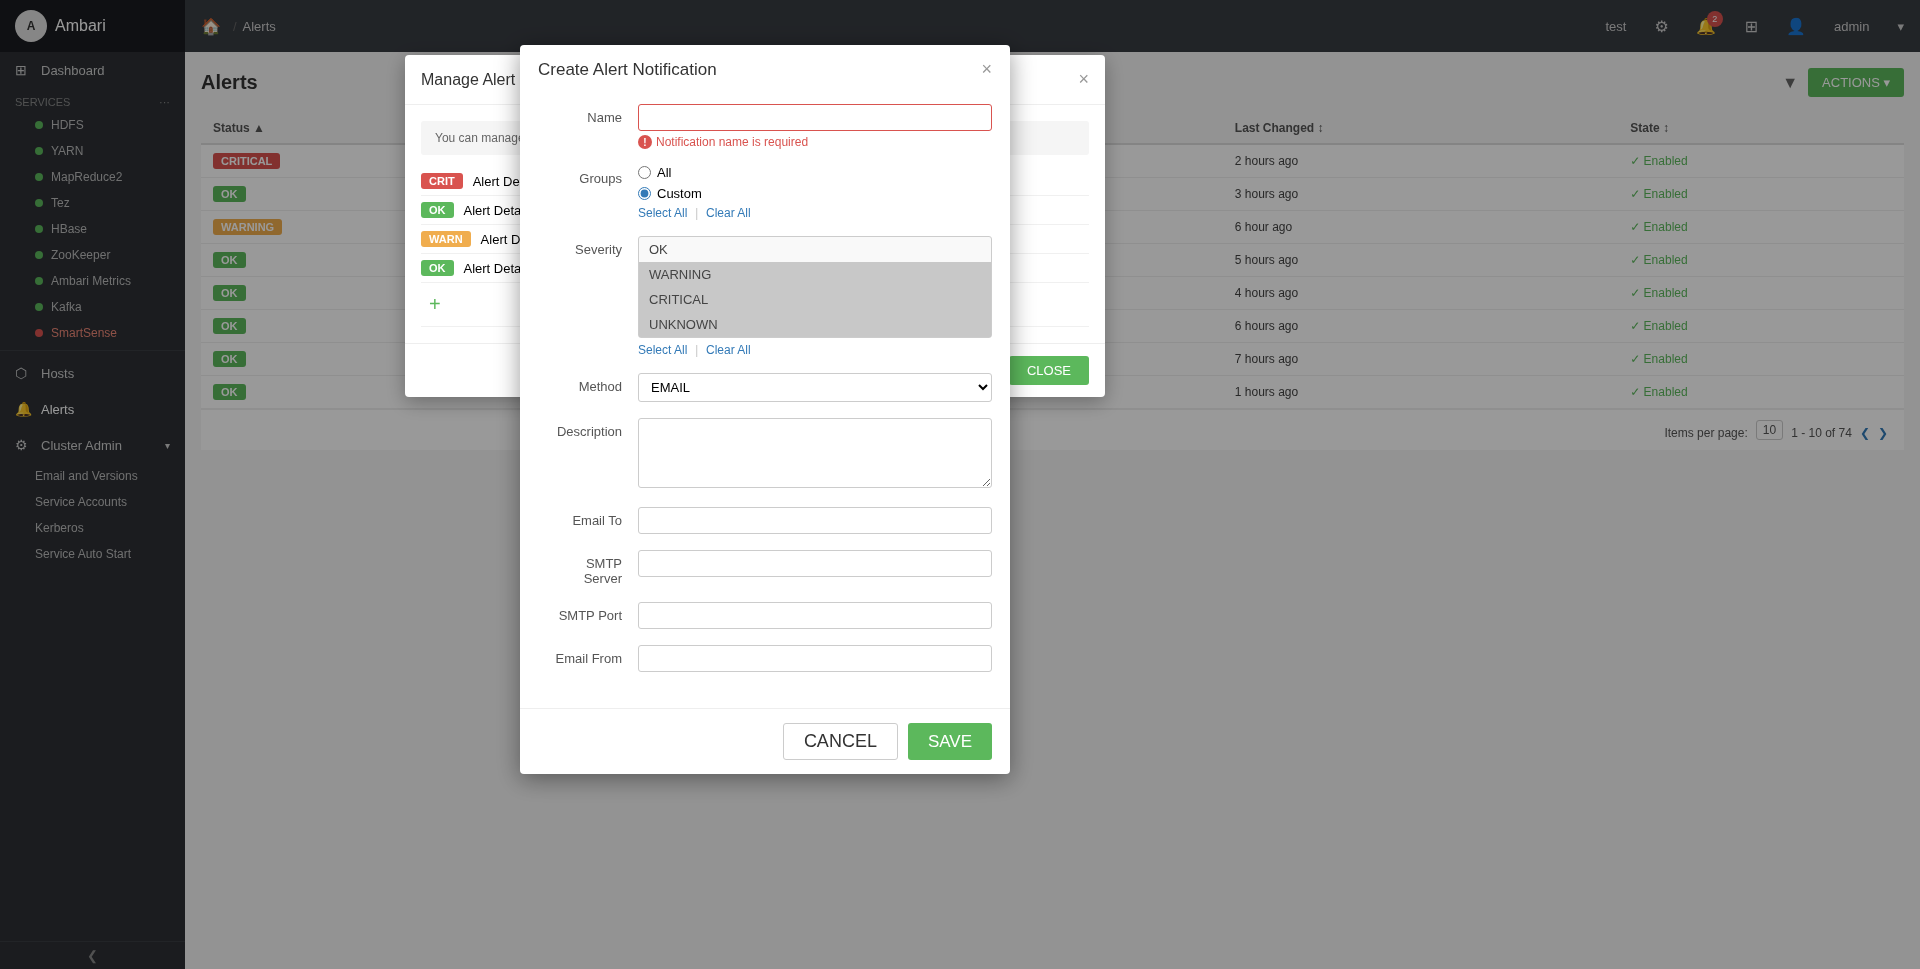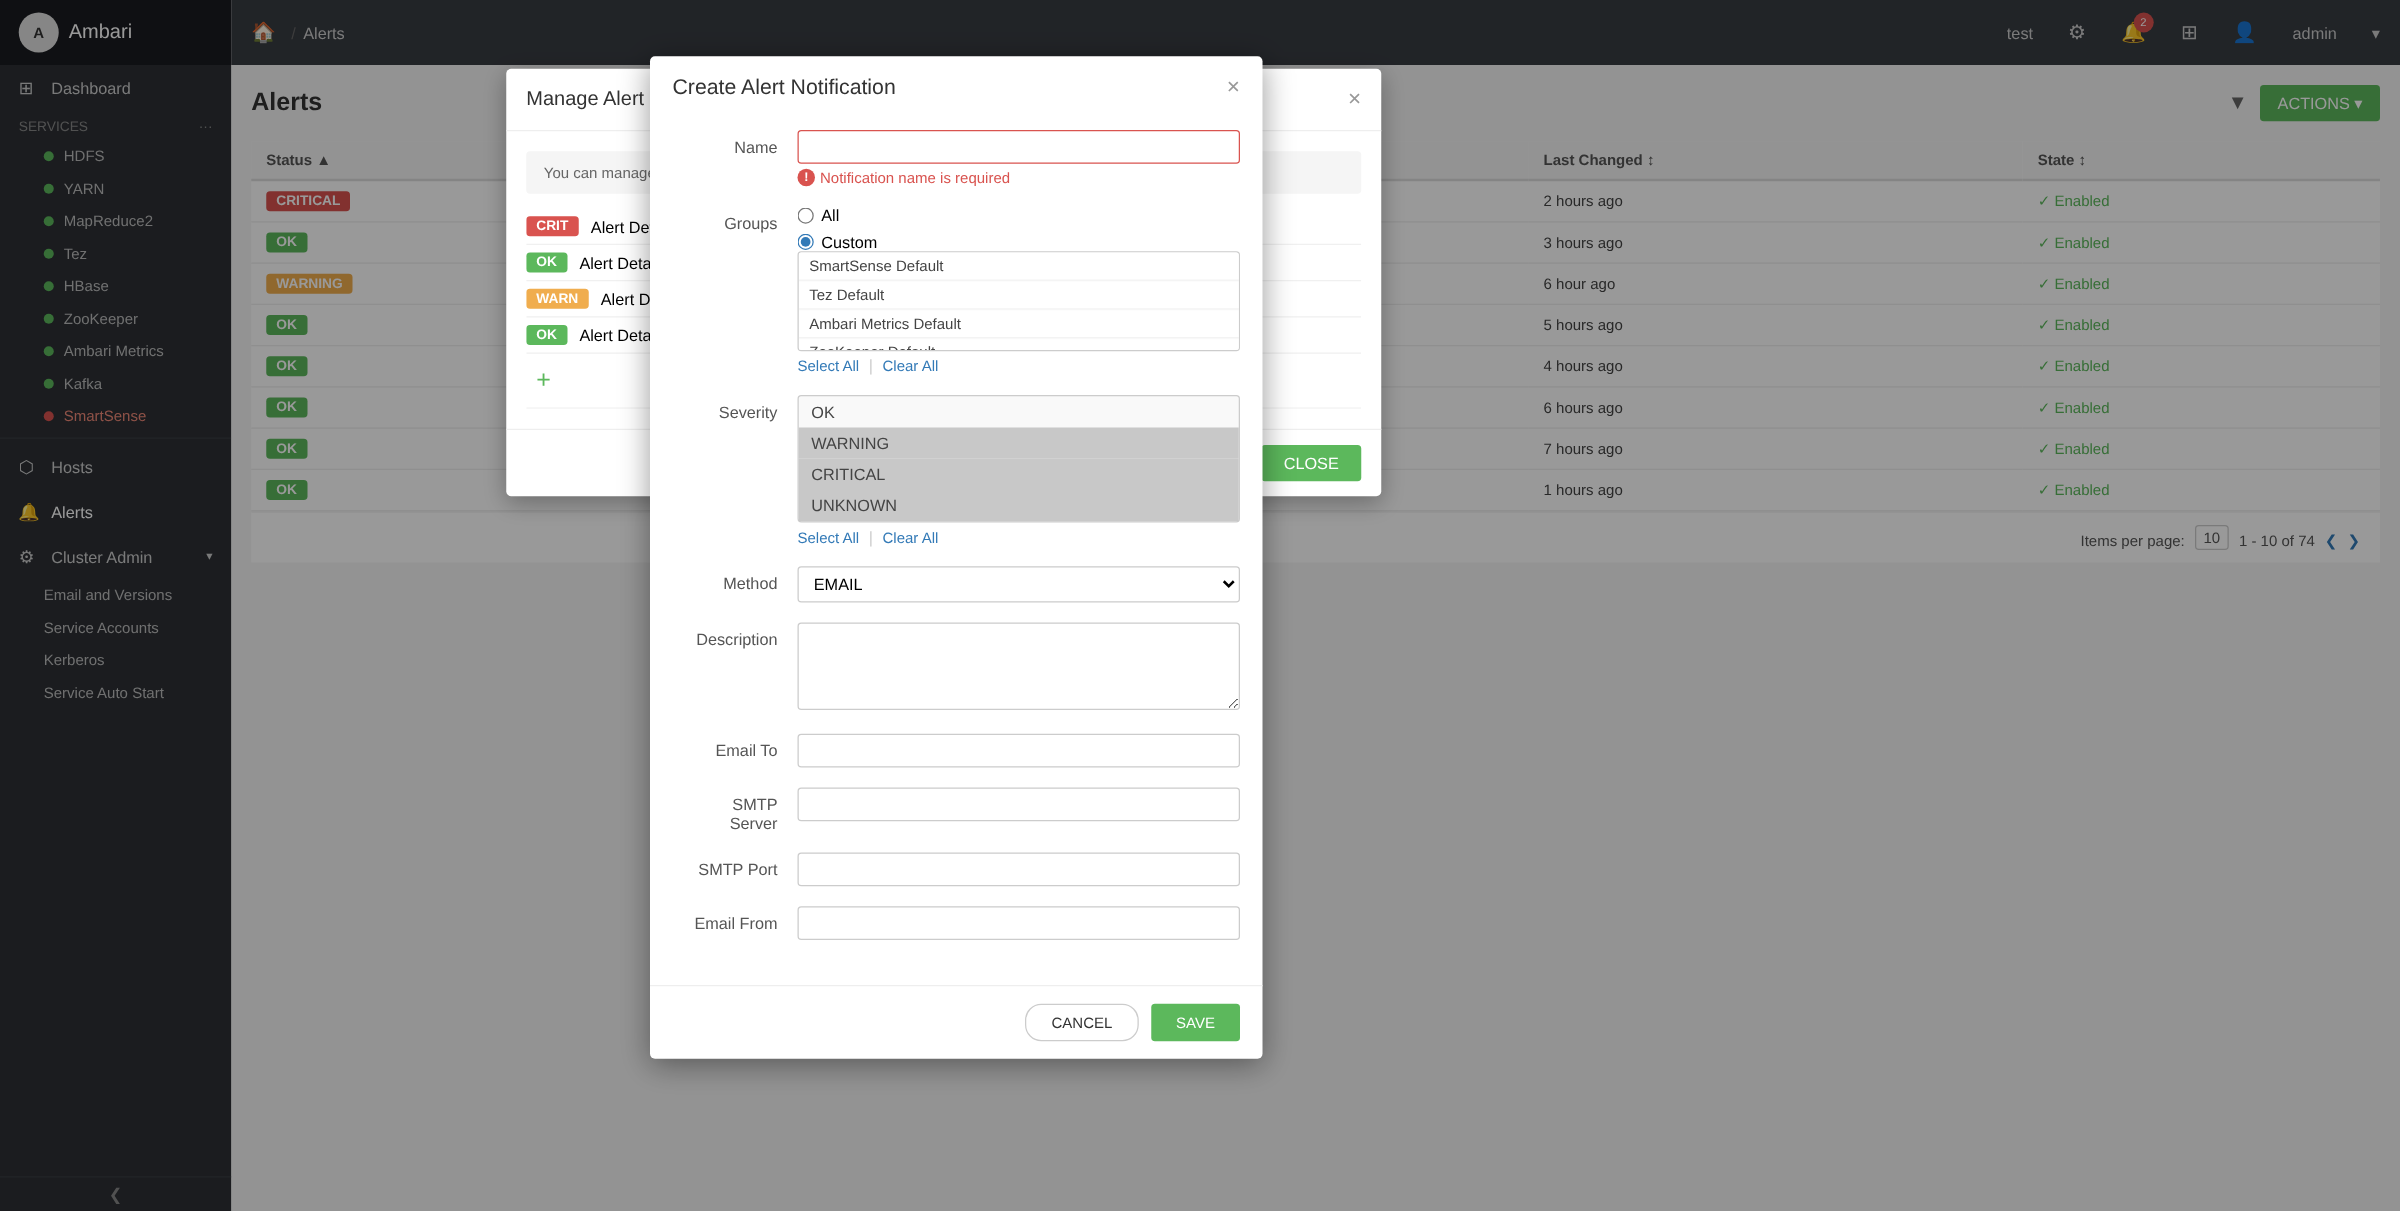--- a/index.html
+++ b/index.html
@@ -100,22 +100,22 @@
     .groups-list li { padding: 4px 8px; font-size: 12px; color: #444; border-bottom: 1px solid #f0f0f0; }
     .groups-list li:last-child { border-bottom: none; }
     .link-small { font-size: 12px; color: #337ab7; cursor: pointer; text-decoration: none; }
     .link-sep { color: #ccc; margin: 0 4px; }
     .severity-list { border: 1px solid #ccc; border-radius: 3px; background: #f9f9f9; list-style: none; }
     .severity-item { padding: 5px 10px; font-size: 13px; color: #444; cursor: pointer; }
     .severity-item.selected { background: #c8c8c8; }
     .form-textarea { width: 100%; border: 1px solid #ccc; border-radius: 3px; padding: 6px 8px; font-size: 13px; height: 70px; resize: vertical; outline: none; }
     .form-select { width: 100%; border: 1px solid #ccc; border-radius: 3px; padding: 5px 8px; font-size: 13px; background: #fff; }
     .create-dialog-footer { padding: 14px 18px; border-top: 1px solid #eee; display: flex; justify-content: flex-end; gap: 10px; }
-    .btn-cancel { background: #fff; border: 1px solid #ccc; color: #333; padding: 7px 20px; border-radius: 13px; cursor: pointer; font-size: 12px; text-align: center; }
-    .btn-save { background: #5cb85c; color: #fff; border: none; padding: 7px 20px; border-radius: 3px; cursor: pointer; font-size: 12px; }
+    .btn-cancel { background: #fff; border: 1px solid #ccc; color: #333; padding: 7px 20px; border-radius: 3px; cursor: pointer; font-size: 18px; text-align: center; }
+    .btn-save { background: #5cb85c; color: #fff; border: none; padding: 7px 20px; border-radius: 3px; cursor: pointer; font-size: 17px; }
   </style>
 </head>
 <body>
 
 <div class="overlay"></div>
 
 <div class="app-wrapper">
 
   <div class="sidebar">
     <div class="sidebar-header">
@@ -369,27 +369,20 @@
         <div class="radio-group">
           <label class="radio-item">
             <input type="radio" class="radio-input" name="groups" style="">
             <span>All</span>
           </label>
           <label class="radio-item">
             <input type="radio" class="radio-input" name="groups" checked="" style="">
             <span>Custom</span>
           </label>
         </div>
-        <ul class="groups-list">
-          <li>SmartSense Default</li>
-          <li>Tez Default</li>
-          <li>Ambari Metrics Default</li>
-          <li>ZooKeeper Default</li>
-
-        </ul>
         <div style="margin-top:4px;">
           <a class="link-small">Select All</a>
           <span class="link-sep">|</span>
           <a class="link-small">Clear All</a>
         </div>
       </div>
     </div>
 
     <div class="form-row">
       <div class="form-label">Severity</div>

